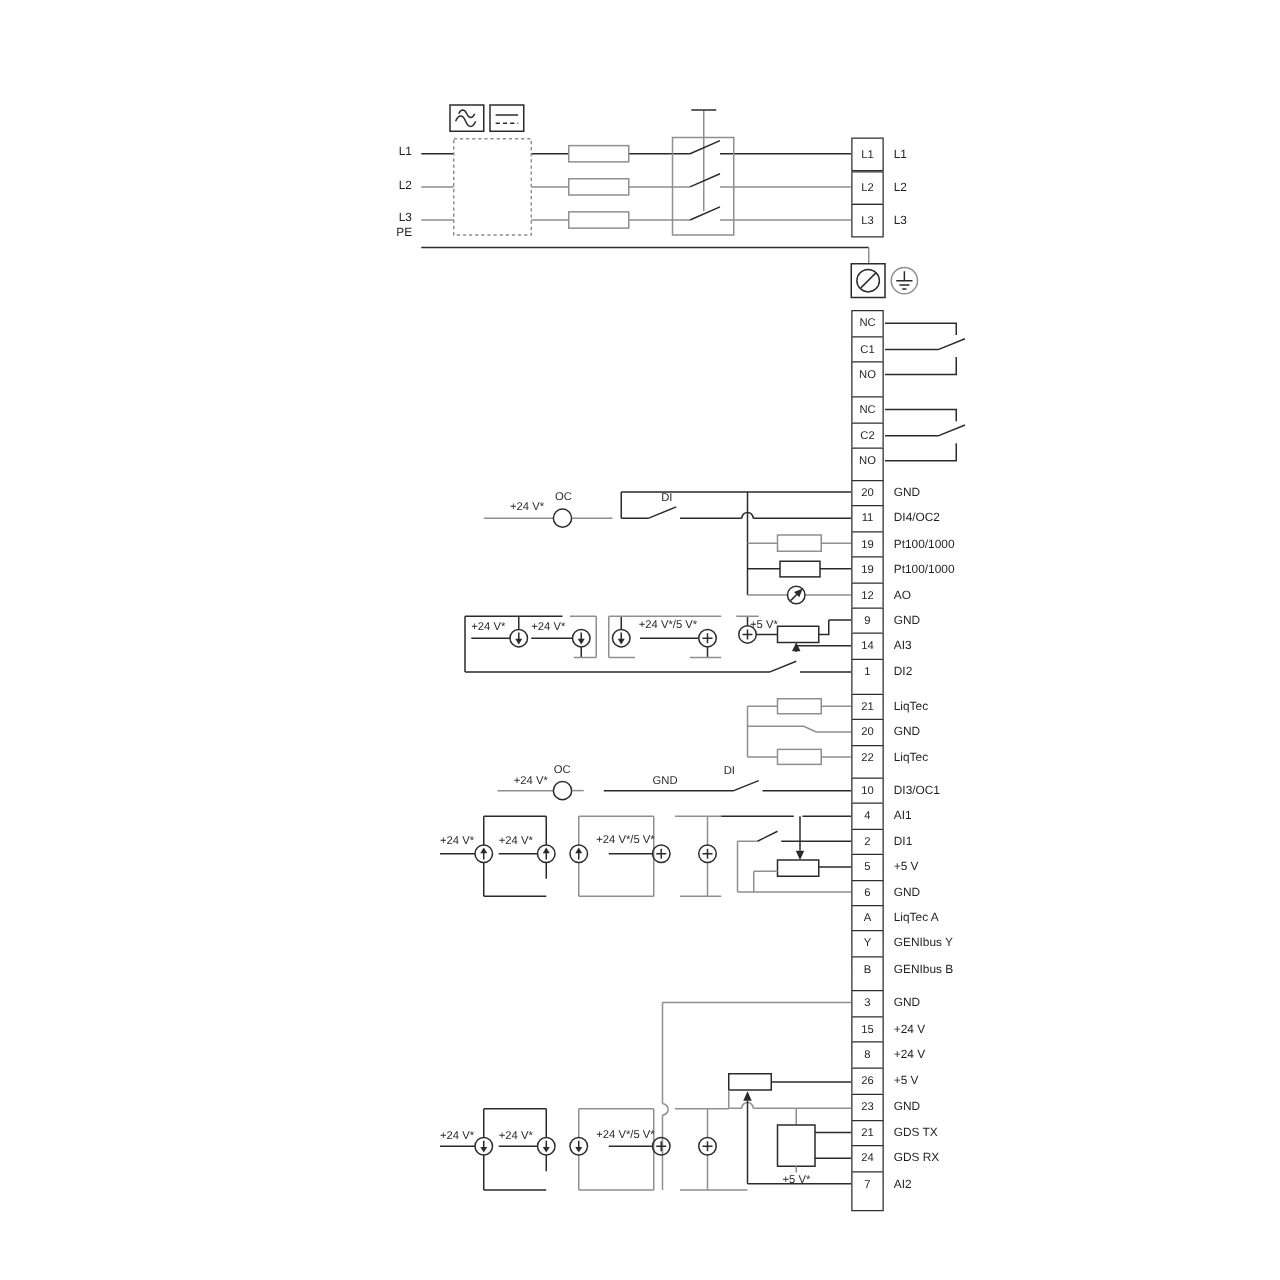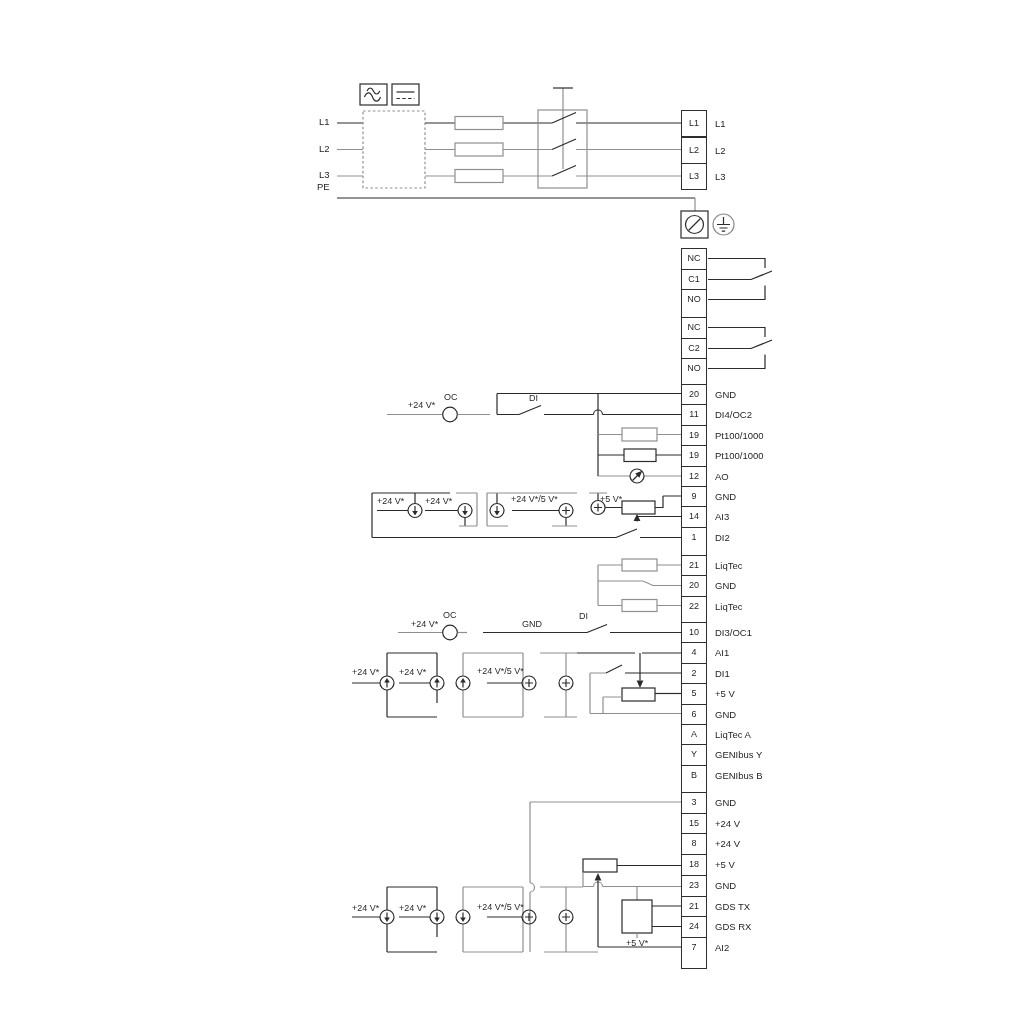--- a/index.html
+++ b/index.html
@@ -346,21 +346,21 @@
     </div>
 <div class="trow" style="top:813px">
       <span class="tcell">15</span>
       <span class="tlabel">+24 V</span>
     </div>
 <div class="trow" style="top:833px">
       <span class="tcell">8</span>
       <span class="tlabel">+24 V</span>
     </div>
 <div class="trow" style="top:854px">
-      <span class="tcell">18</span>
+      <span class="tcell">26</span>
       <span class="tlabel">+5 V</span>
     </div>
 <div class="trow" style="top:875px">
       <span class="tcell">23</span>
       <span class="tlabel">GND</span>
     </div>
 <div class="trow" style="top:896px">
       <span class="tcell">21</span>
       <span class="tlabel">GDS TX</span>
     </div>

